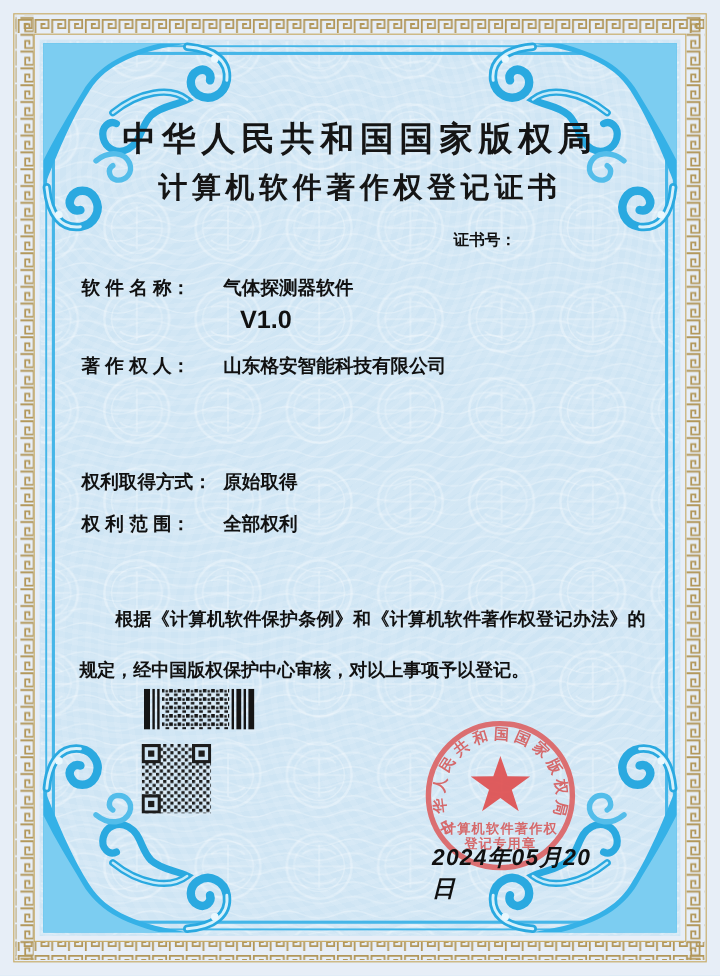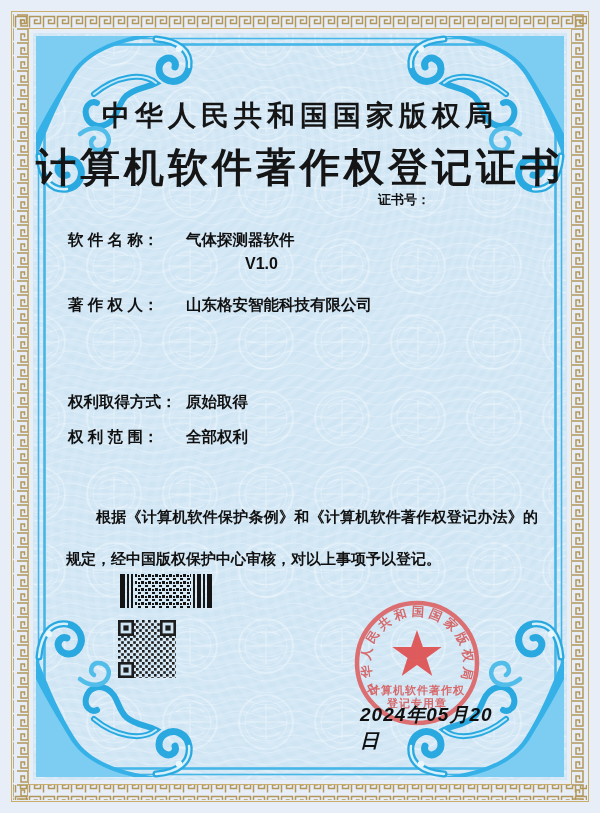--- a/index.html
+++ b/index.html
@@ -23,36 +23,36 @@
   }
   svg.bgdeco{position:absolute;left:0;top:0;width:600px;height:813px;}
   .abs{position:absolute;}
   .title1{
     left:0;top:97px;width:600px;text-align:center;
     font-size:28px;font-weight:bold;color:#151515;letter-spacing:5px;
     font-family:"Liberation Serif","DejaVu Serif",serif;
   }
   .title2{
     left:0;top:140px;width:600px;text-align:center;
-    font-size:40px;font-weight:bold;color:#151515;letter-spacing:4px;
+    font-size:24px;font-weight:bold;color:#151515;letter-spacing:4px;
     font-family:"Liberation Serif","DejaVu Serif",serif;
   }
   .certno{
     right:78px;top:191px;
     font-size:13px;font-weight:bold;color:#111;
     display:flex;gap:28px;
   }
   .field-row{
     left:68px;display:flex;align-items:flex-start;
     font-size:15.5px;font-weight:bold;color:#111;
   }
   .field-row .lbl{white-space:pre;width:118px;}
   .field-row .val{white-space:pre;font-family:Liberation Mono, monospace;}
   .version-line{
-    left:200px;font-size:16px;font-weight:bold;color:#111;margin-left:45px;
+    left:200px;font-size:21px;font-weight:bold;color:#111;
   }
   .body-par{
     left:66px;top:496px;width:472px;
     font-size:15px;font-weight:bold;color:#111;
     line-height:42px;text-indent:2em;text-align:justify;
   }
   .barcode-box{left:120px;top:574px;width:92px;height:34px;}
   .qr-box{left:118px;top:620px;width:58px;height:58px;}
   .seal-box{left:352px;top:598px;width:130px;height:130px;opacity:0.85;}
   .date-line{

